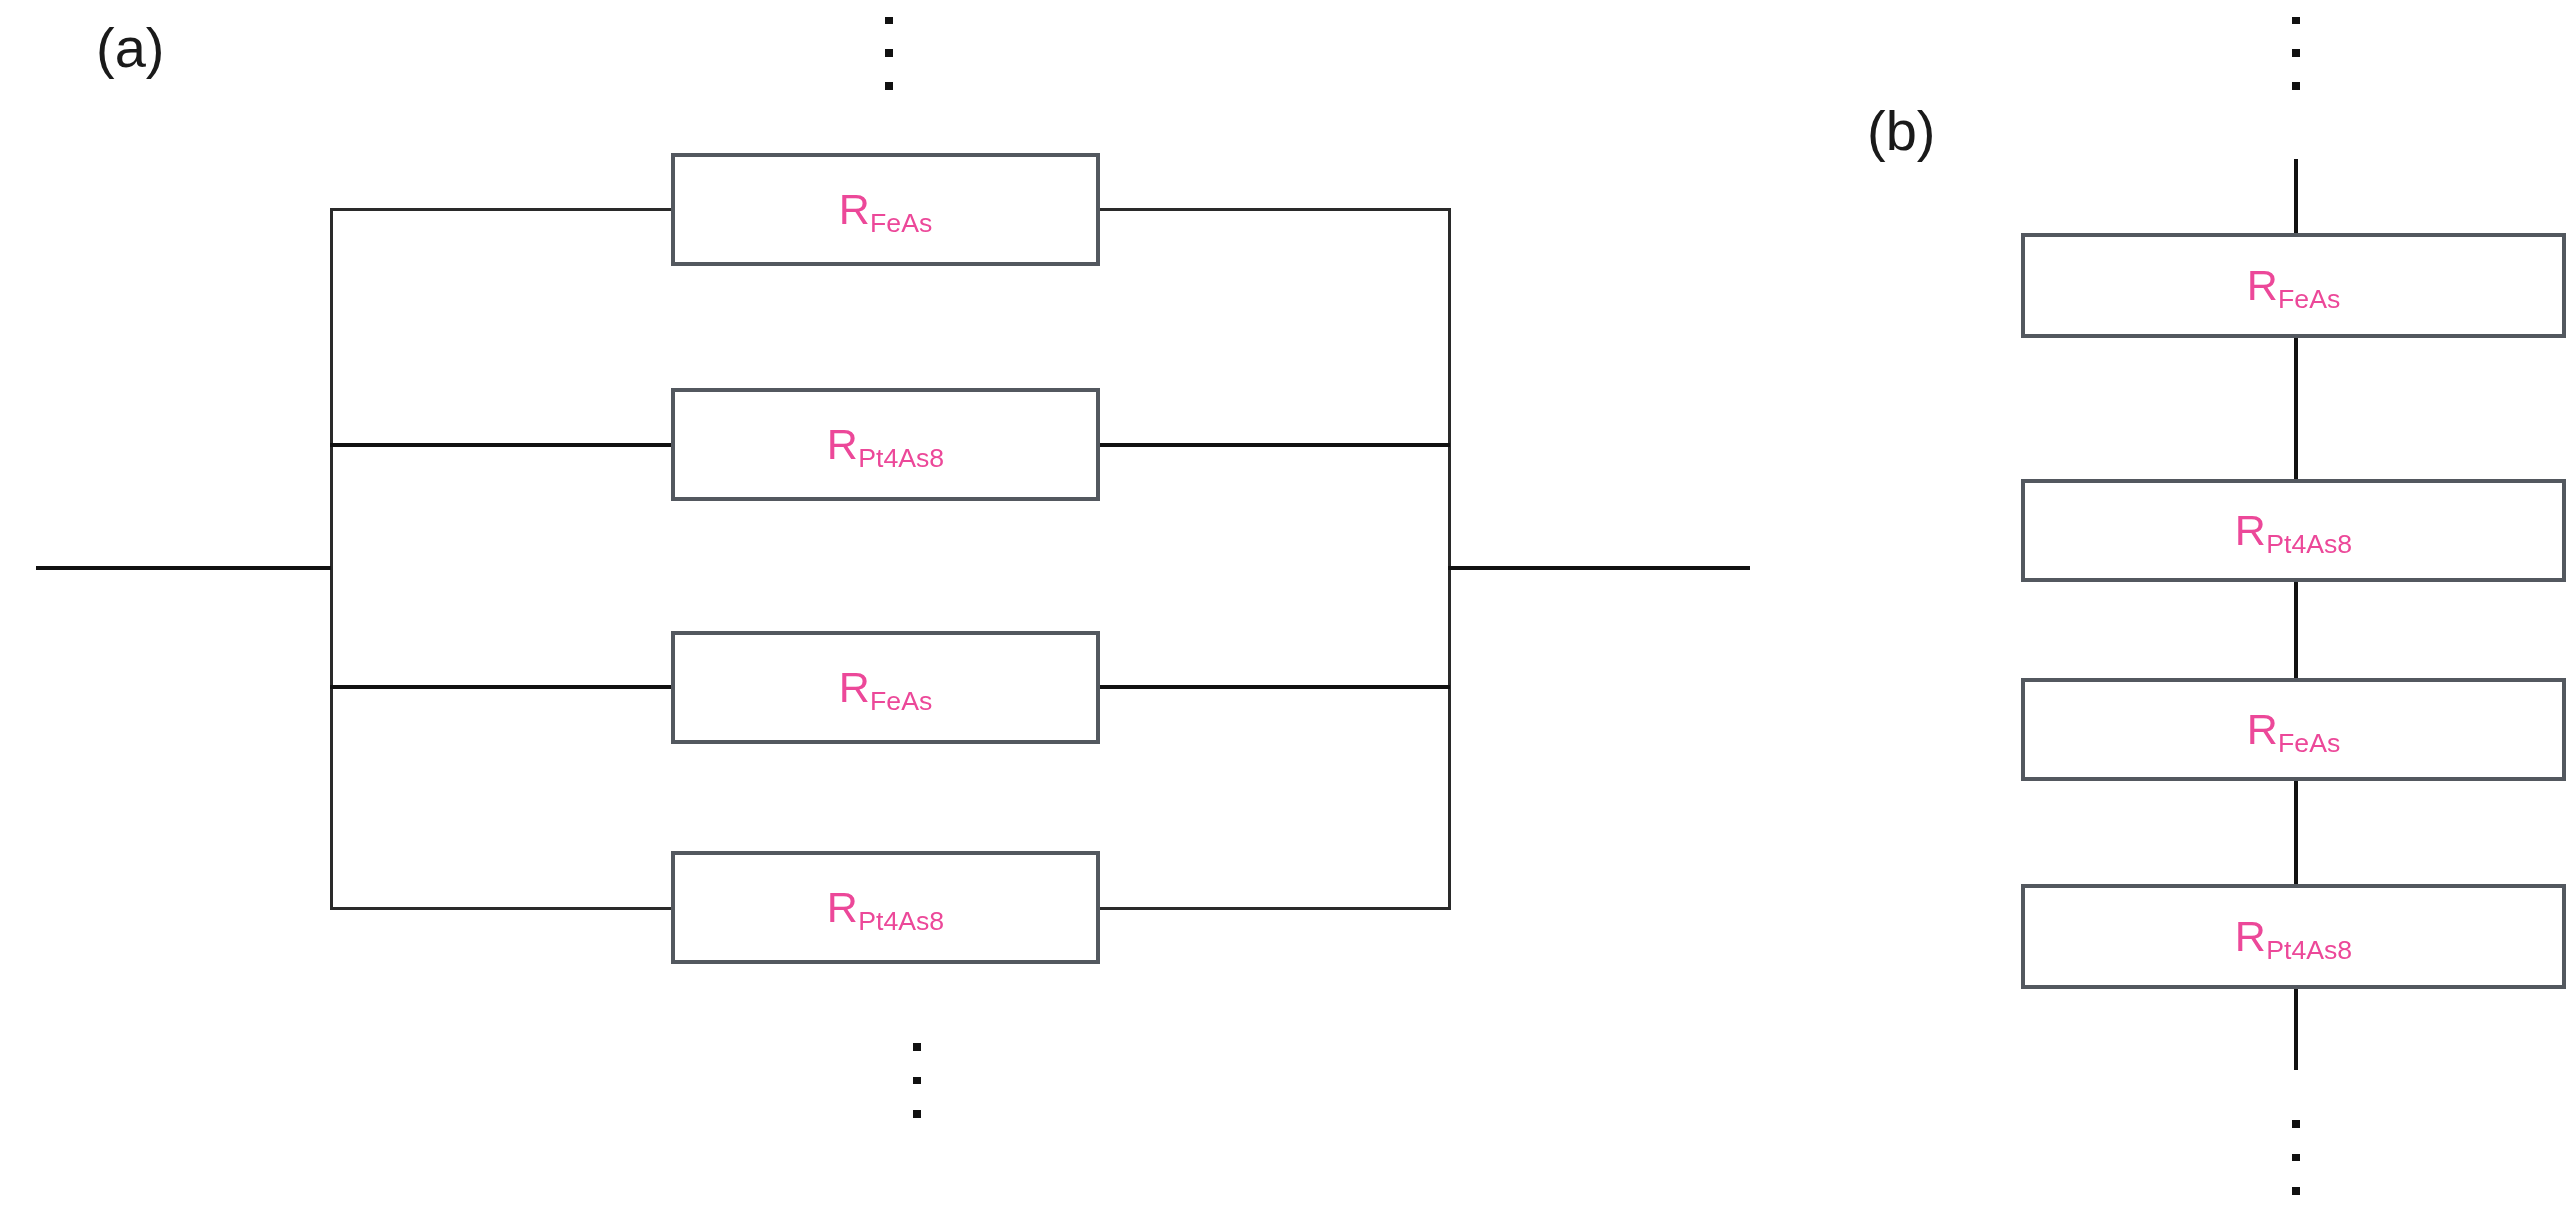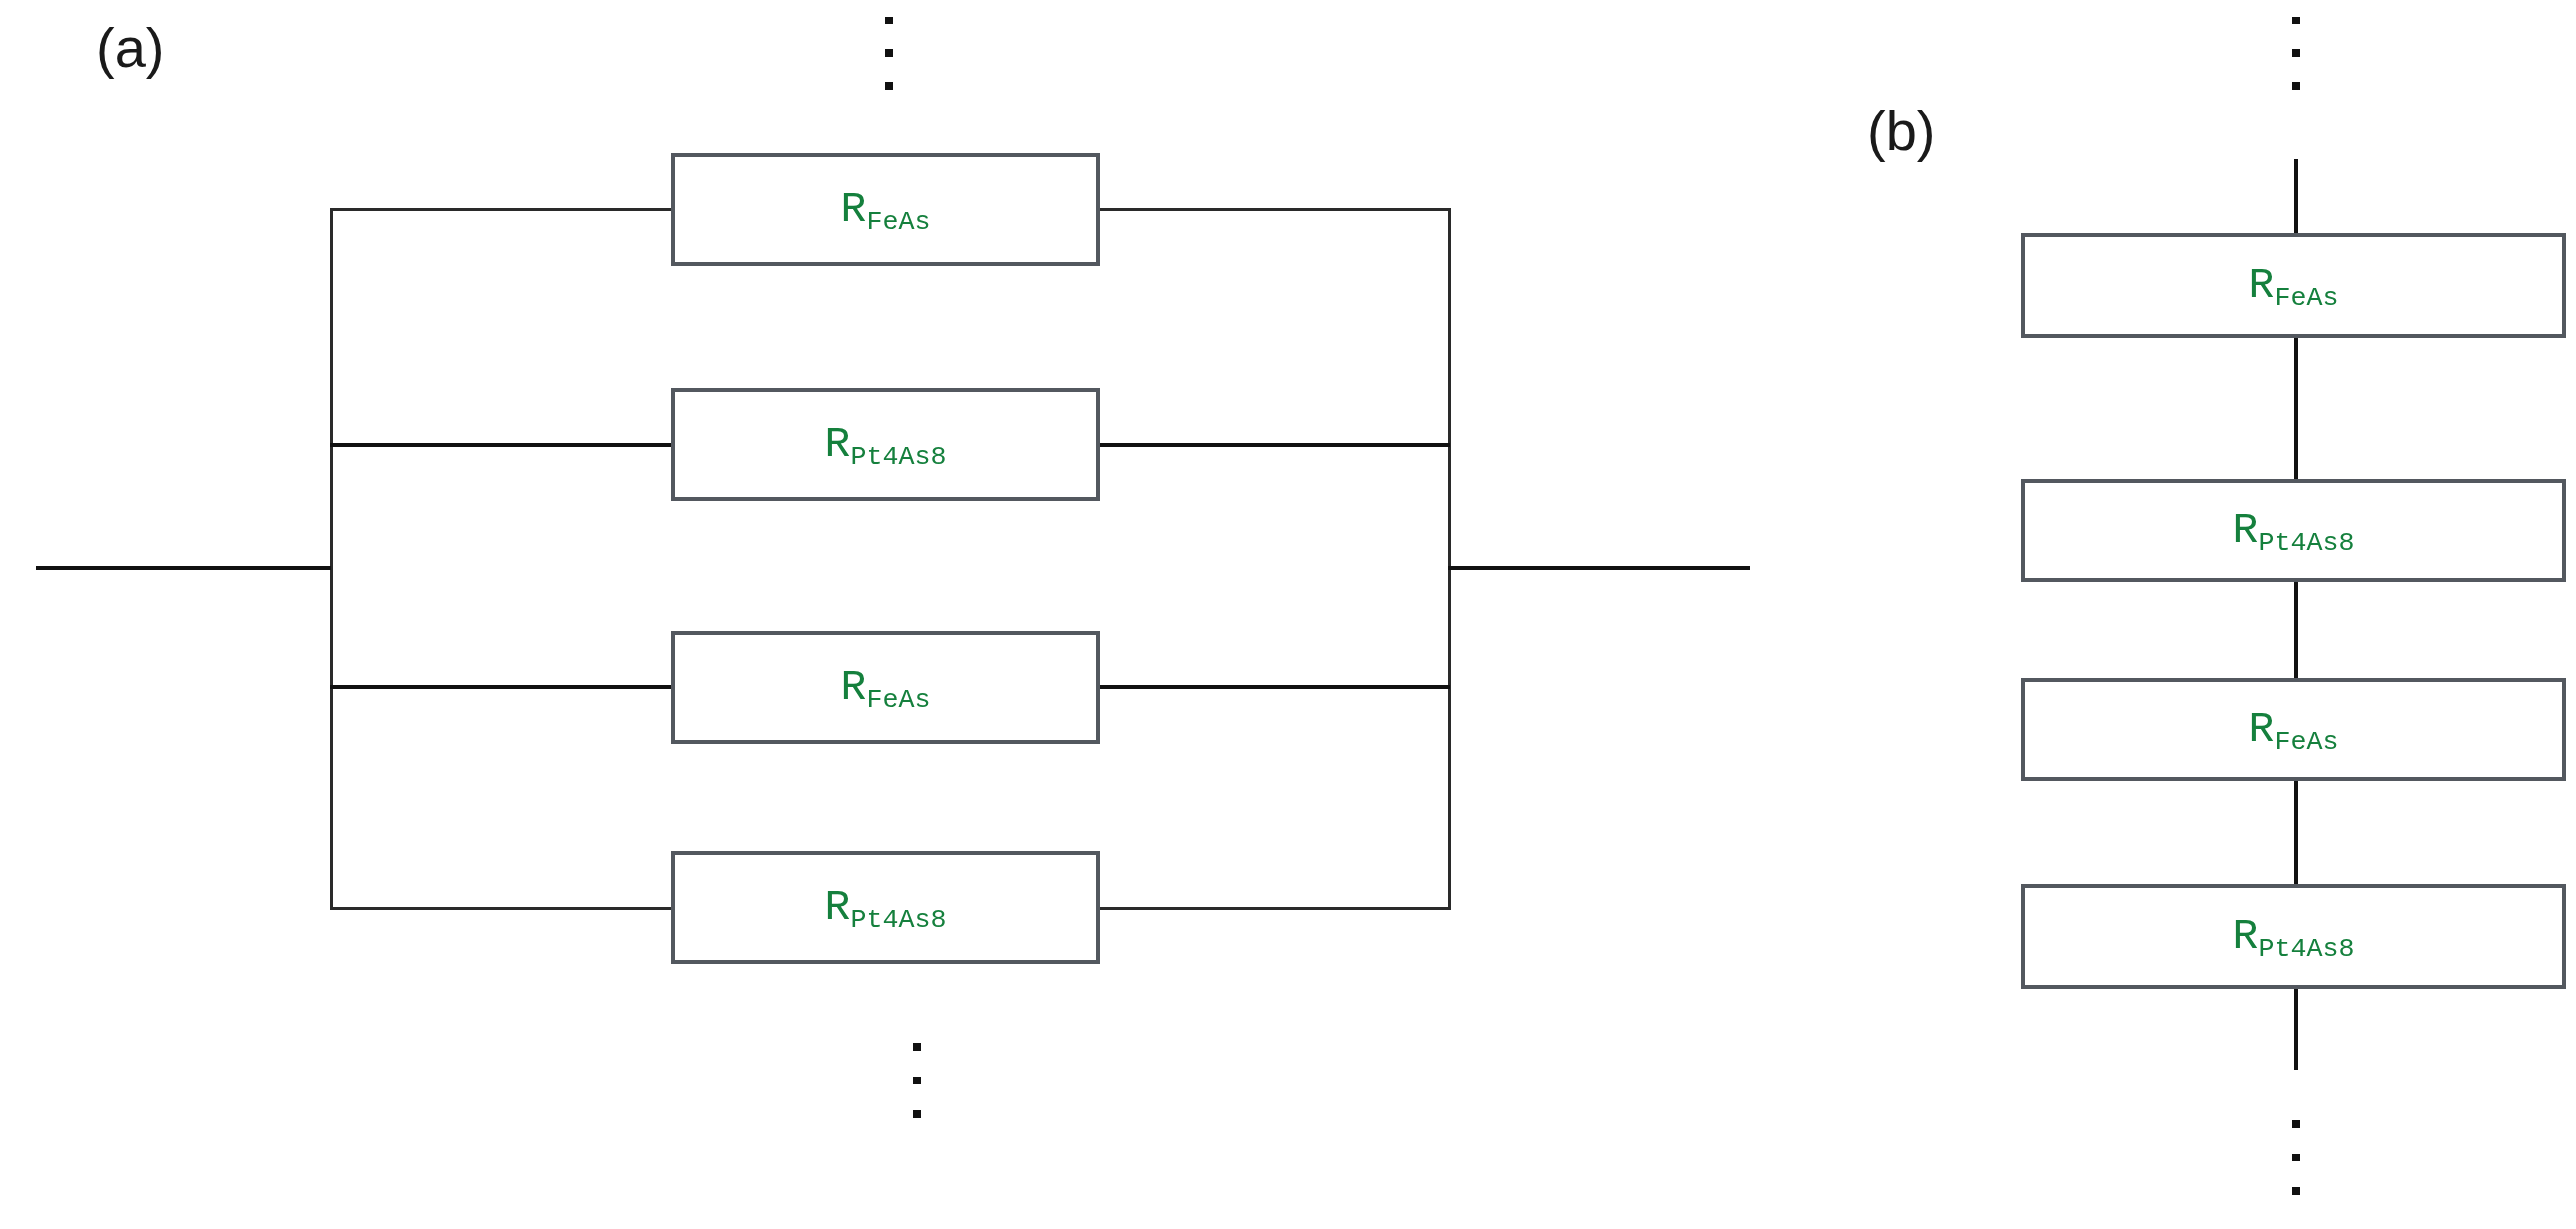--- a/index.html
+++ b/index.html
@@ -31,23 +31,23 @@
     position: absolute;
     box-sizing: border-box;
     background: #ffffff;
     border: 4.9px solid #53585f;
     display: flex;
     align-items: center;
     justify-content: center;
     z-index: 5;
   }
   .rbox .rlabel {
-    font-family: Liberation Mono, monospace;
+    font-family: Liberation Sans, sans-serif;
     font-size: 43px;
-    color: #15803d;
+    color: #ec4899;
     white-space: nowrap;
     letter-spacing: 0.3px;
   }
   .rbox .rlabel sub {
     font-size: 0.62em;
     vertical-align: baseline;
     position: relative;
     top: 0.30em;
     letter-spacing: 0;
   }

